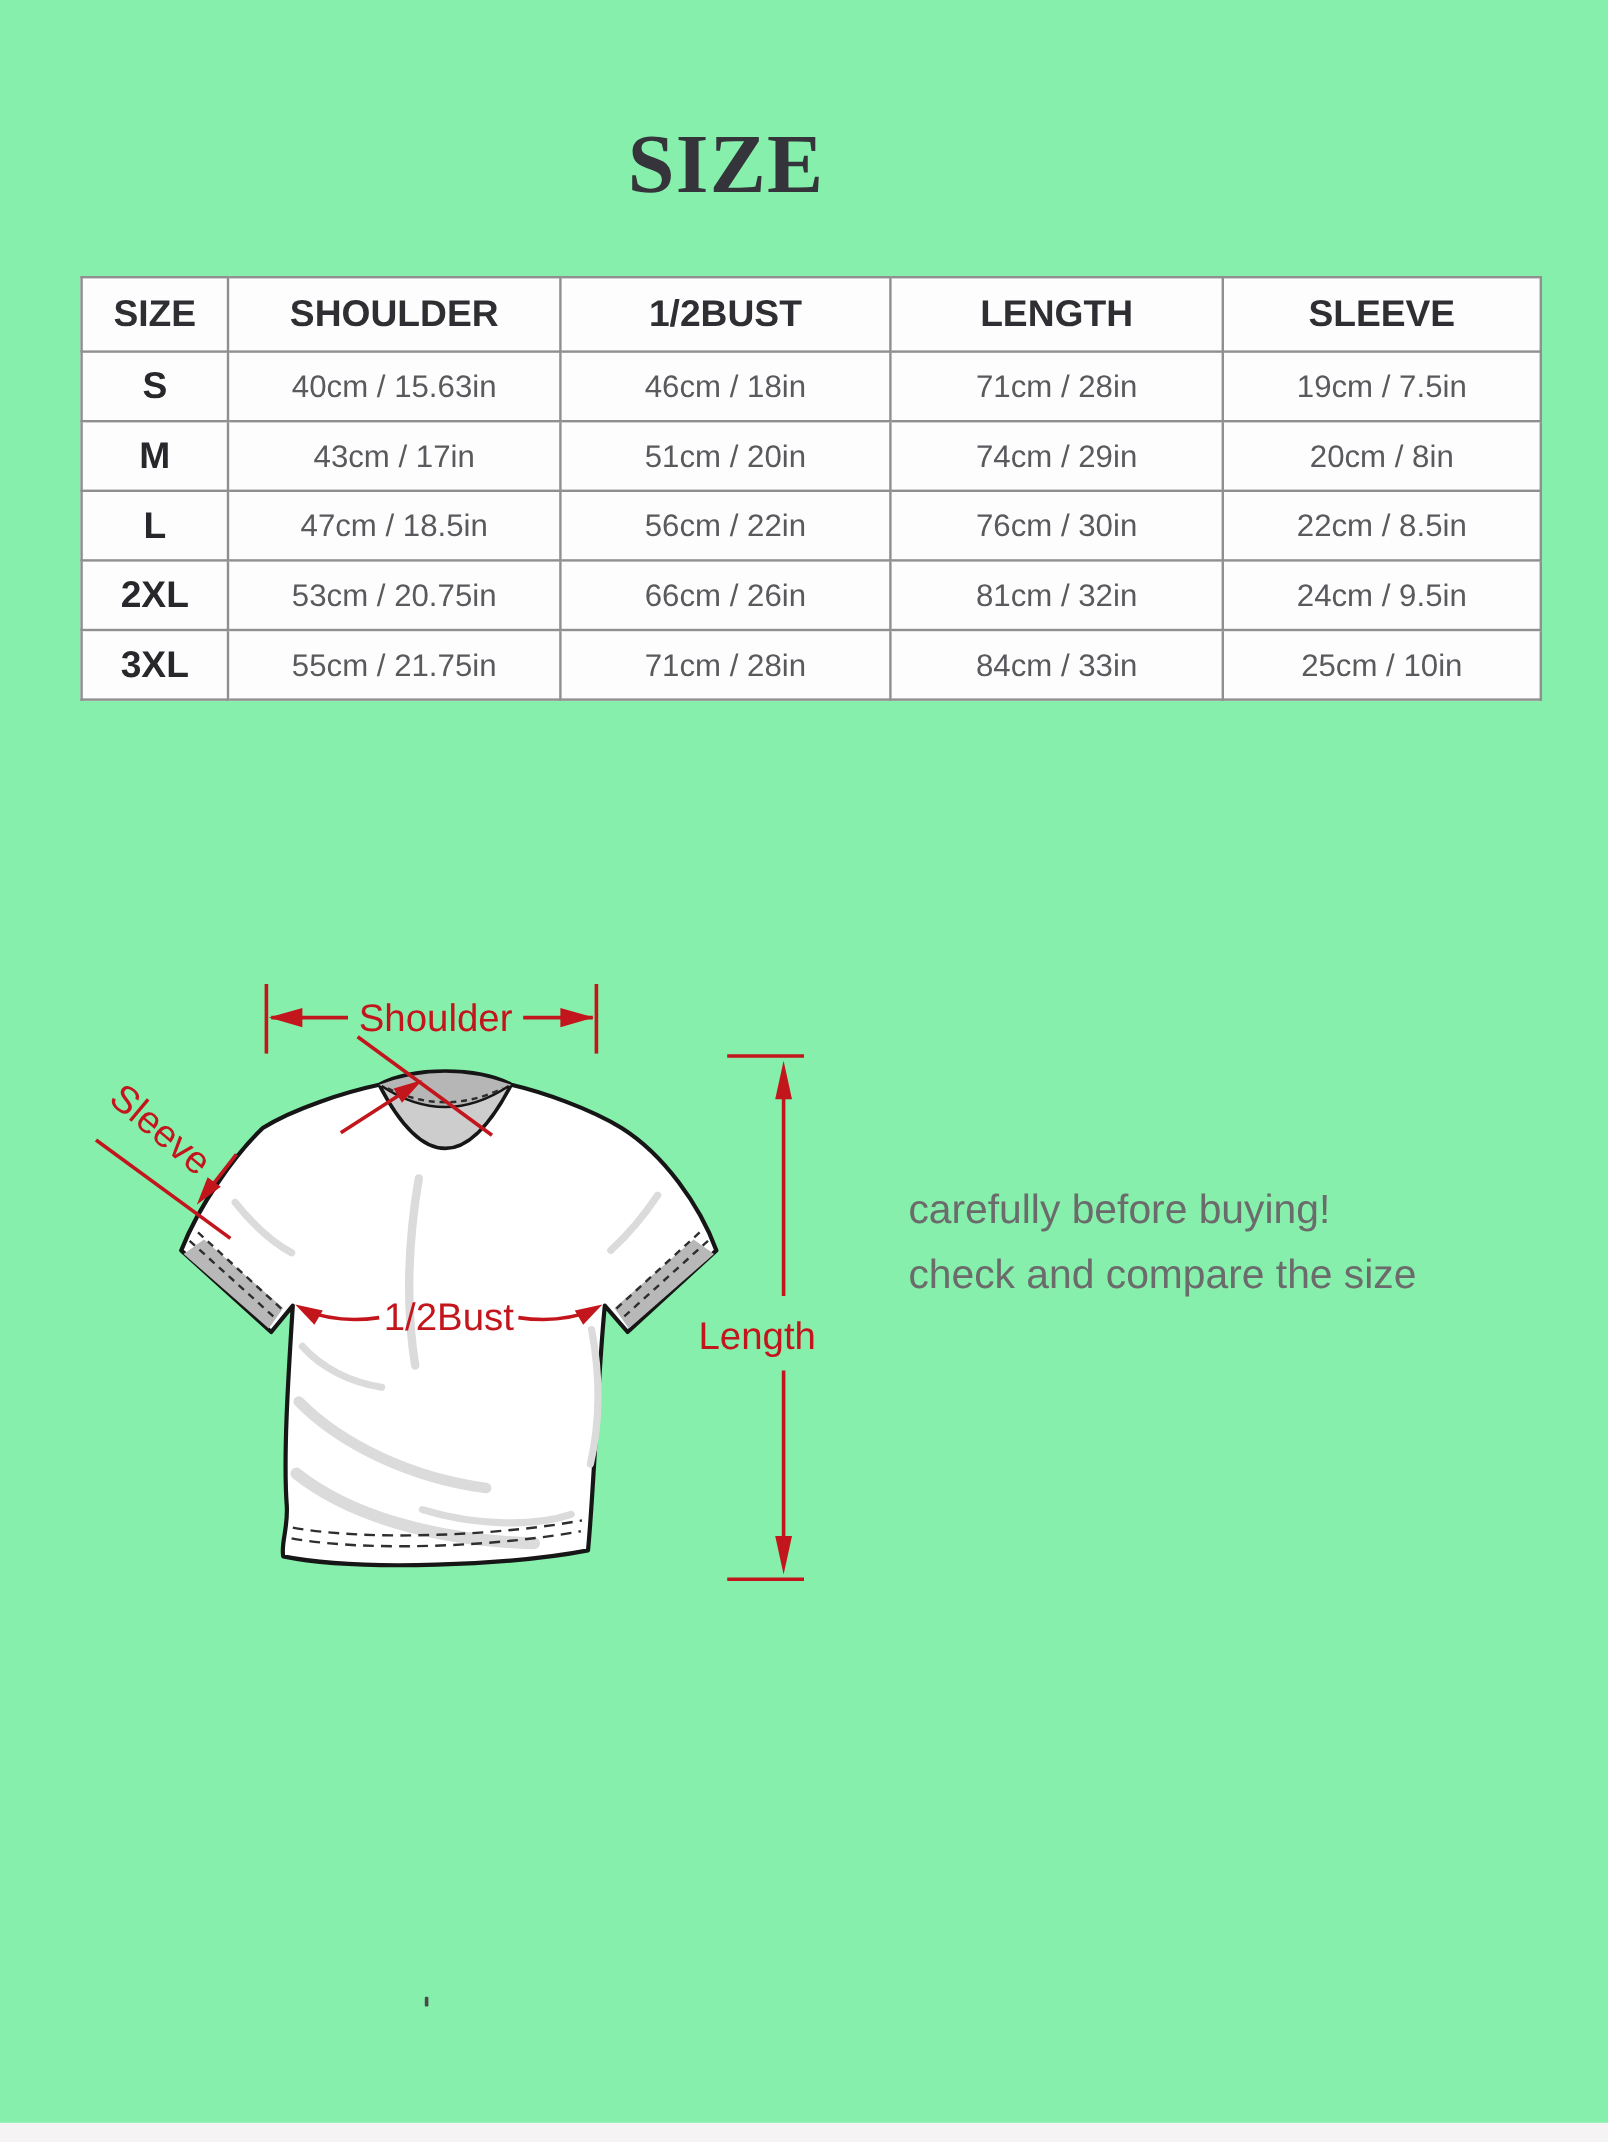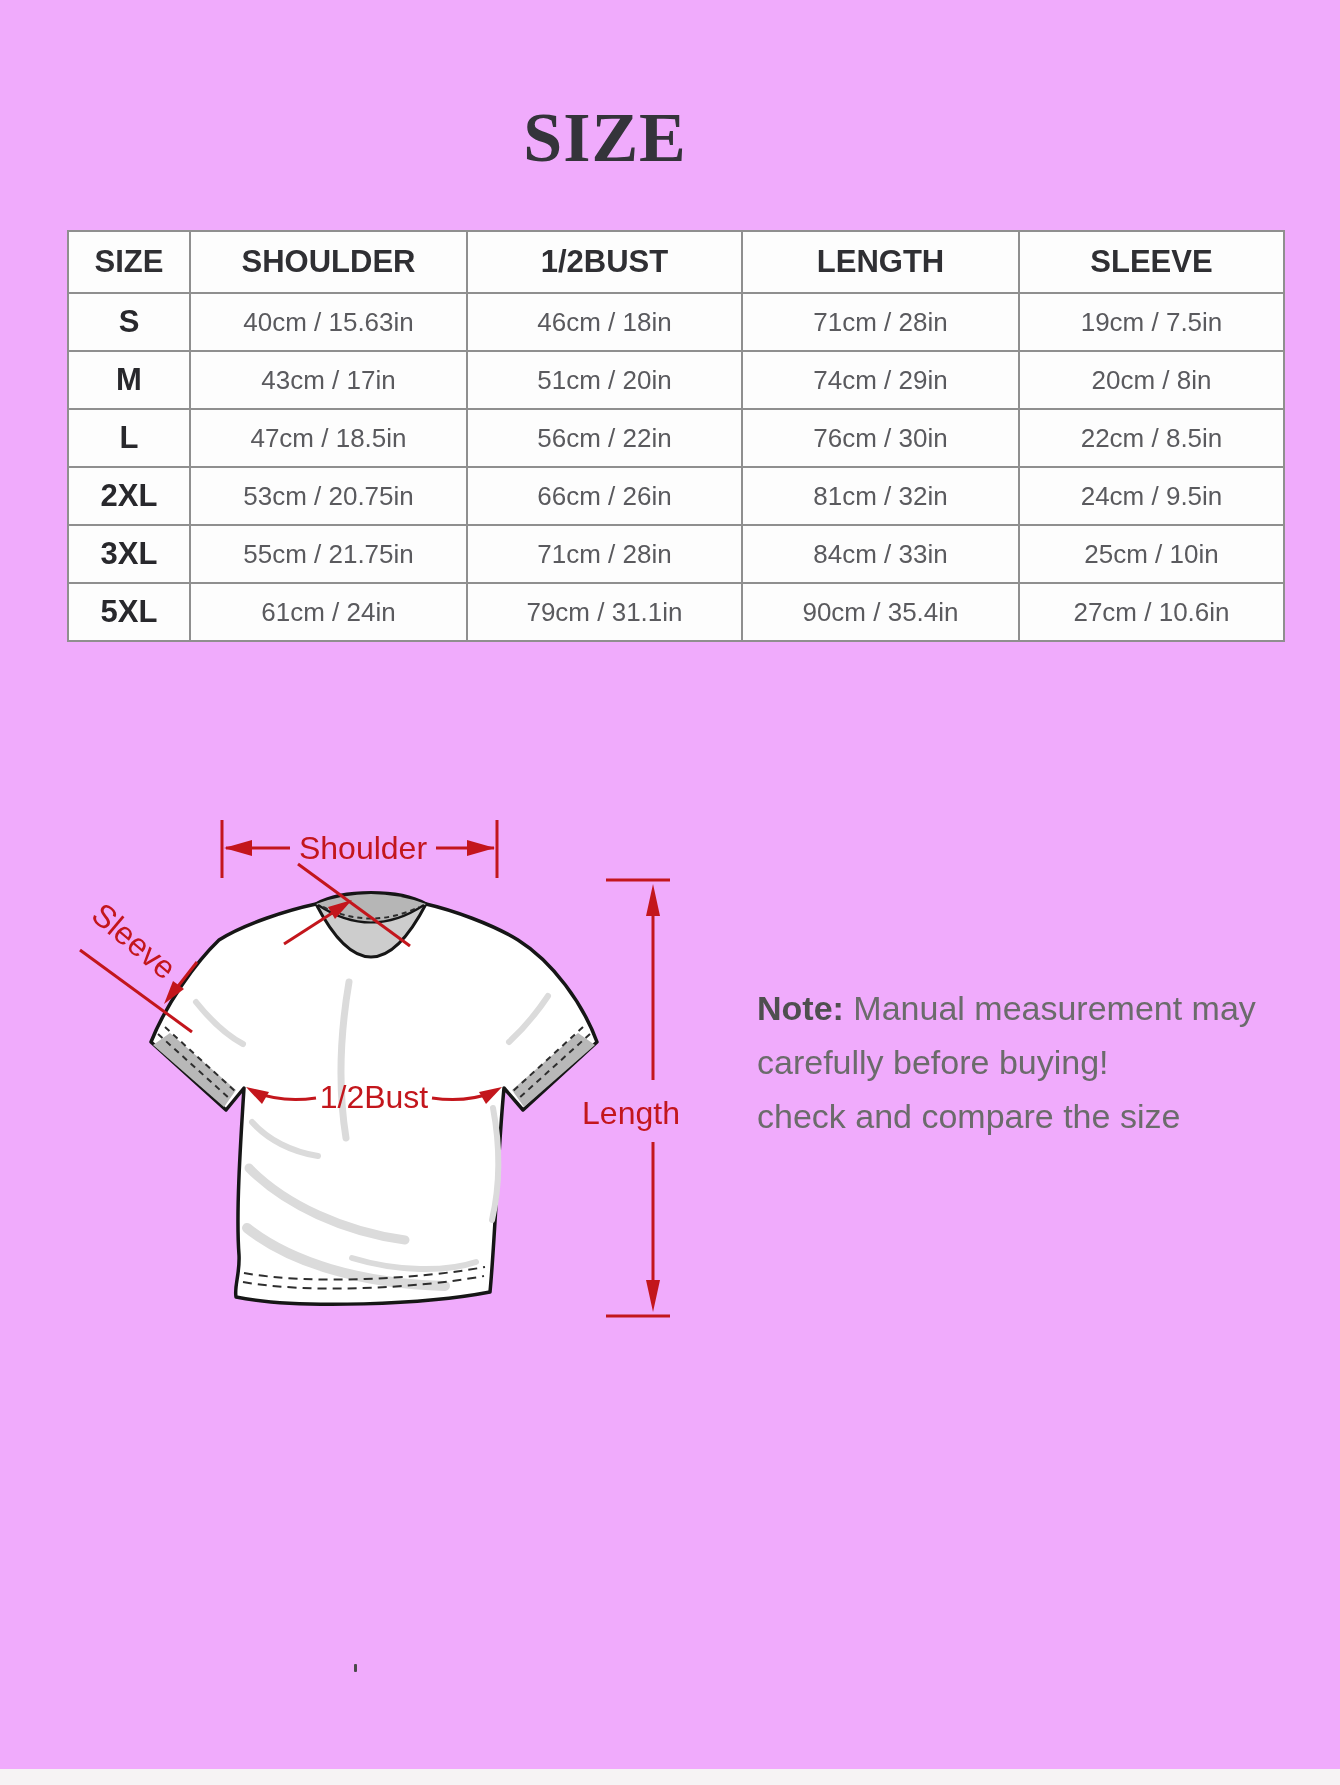--- a/index.html
+++ b/index.html
@@ -1,17 +1,17 @@
 <!DOCTYPE html>
 <html><head>
 <meta charset="utf-8">
 <style>
   html,body{margin:0;padding:0;background:#ffffff;}
   .canvas{
-    position:relative;width:1340px;height:1785px;background:#f0abfc;
+    position:relative;width:1340px;height:1785px;background:#86efac;
     overflow:hidden;font-family:"Liberation Sans",sans-serif;
   }
   
   .title{
     position:absolute;left:0;top:98px;width:1210px;margin:0;
     text-align:center;font-family:"Liberation Serif",serif;
     font-size:70px;font-weight:700;color:#34343a;letter-spacing:1px;
   }
   
   .size-table{
@@ -92,27 +92,20 @@
         <td>81cm / 32in</td>
         <td>24cm / 9.5in</td>
       </tr>
       <tr>
         <td class="size-cell">3XL</td>
         <td>55cm / 21.75in</td>
         <td>71cm / 28in</td>
         <td>84cm / 33in</td>
         <td>25cm / 10in</td>
       </tr>
-      <tr>
-        <td class="size-cell">5XL</td>
-        <td>61cm / 24in</td>
-        <td>79cm / 31.1in</td>
-        <td>90cm / 35.4in</td>
-        <td>27cm / 10.6in</td>
-      </tr>
     </tbody>
   </table>
 
   <svg class="diagram" viewBox="0 0 1340 1785" xmlns="http://www.w3.org/2000/svg">
 
     <g>
       <path d="M316,904 C288,910 244,924 219,940 C196,962 166,1004 151,1042 L226,1110 L244,1088
            C240,1150 236,1215 239,1255 C240,1274 234,1286 236,1297
            C300,1310 428,1304 490,1292 C495,1240 498,1150 504,1088
            L523,1110 L597,1042 C583,1004 553,962 518,940 C492,924 452,910 426,904
@@ -175,21 +168,20 @@
       <polygon points="653,884 646,916 660,916" stroke="none"></polygon>
       <line x1="653" y1="908" x2="653" y2="1080"></line>
       <text class="redtext" x="631" y="1124" text-anchor="middle" stroke="none">Length</text>
       <line x1="653" y1="1142" x2="653" y2="1288"></line>
       <polygon points="653,1312 646,1280 660,1280" stroke="none"></polygon>
       <line x1="606" y1="1316" x2="670" y2="1316"></line>
     </g>
   </svg>
 
   <div class="note">
-    <p><b>Note:</b> <span>Manual measurement may</span></p>
     <p>carefully before buying!</p>
     <p>check and compare the size</p>
   </div>
 
   <div class="stray-dot"></div>
   <div class="bottom-strip"></div>
 
 </div>
 
 </body></html>

